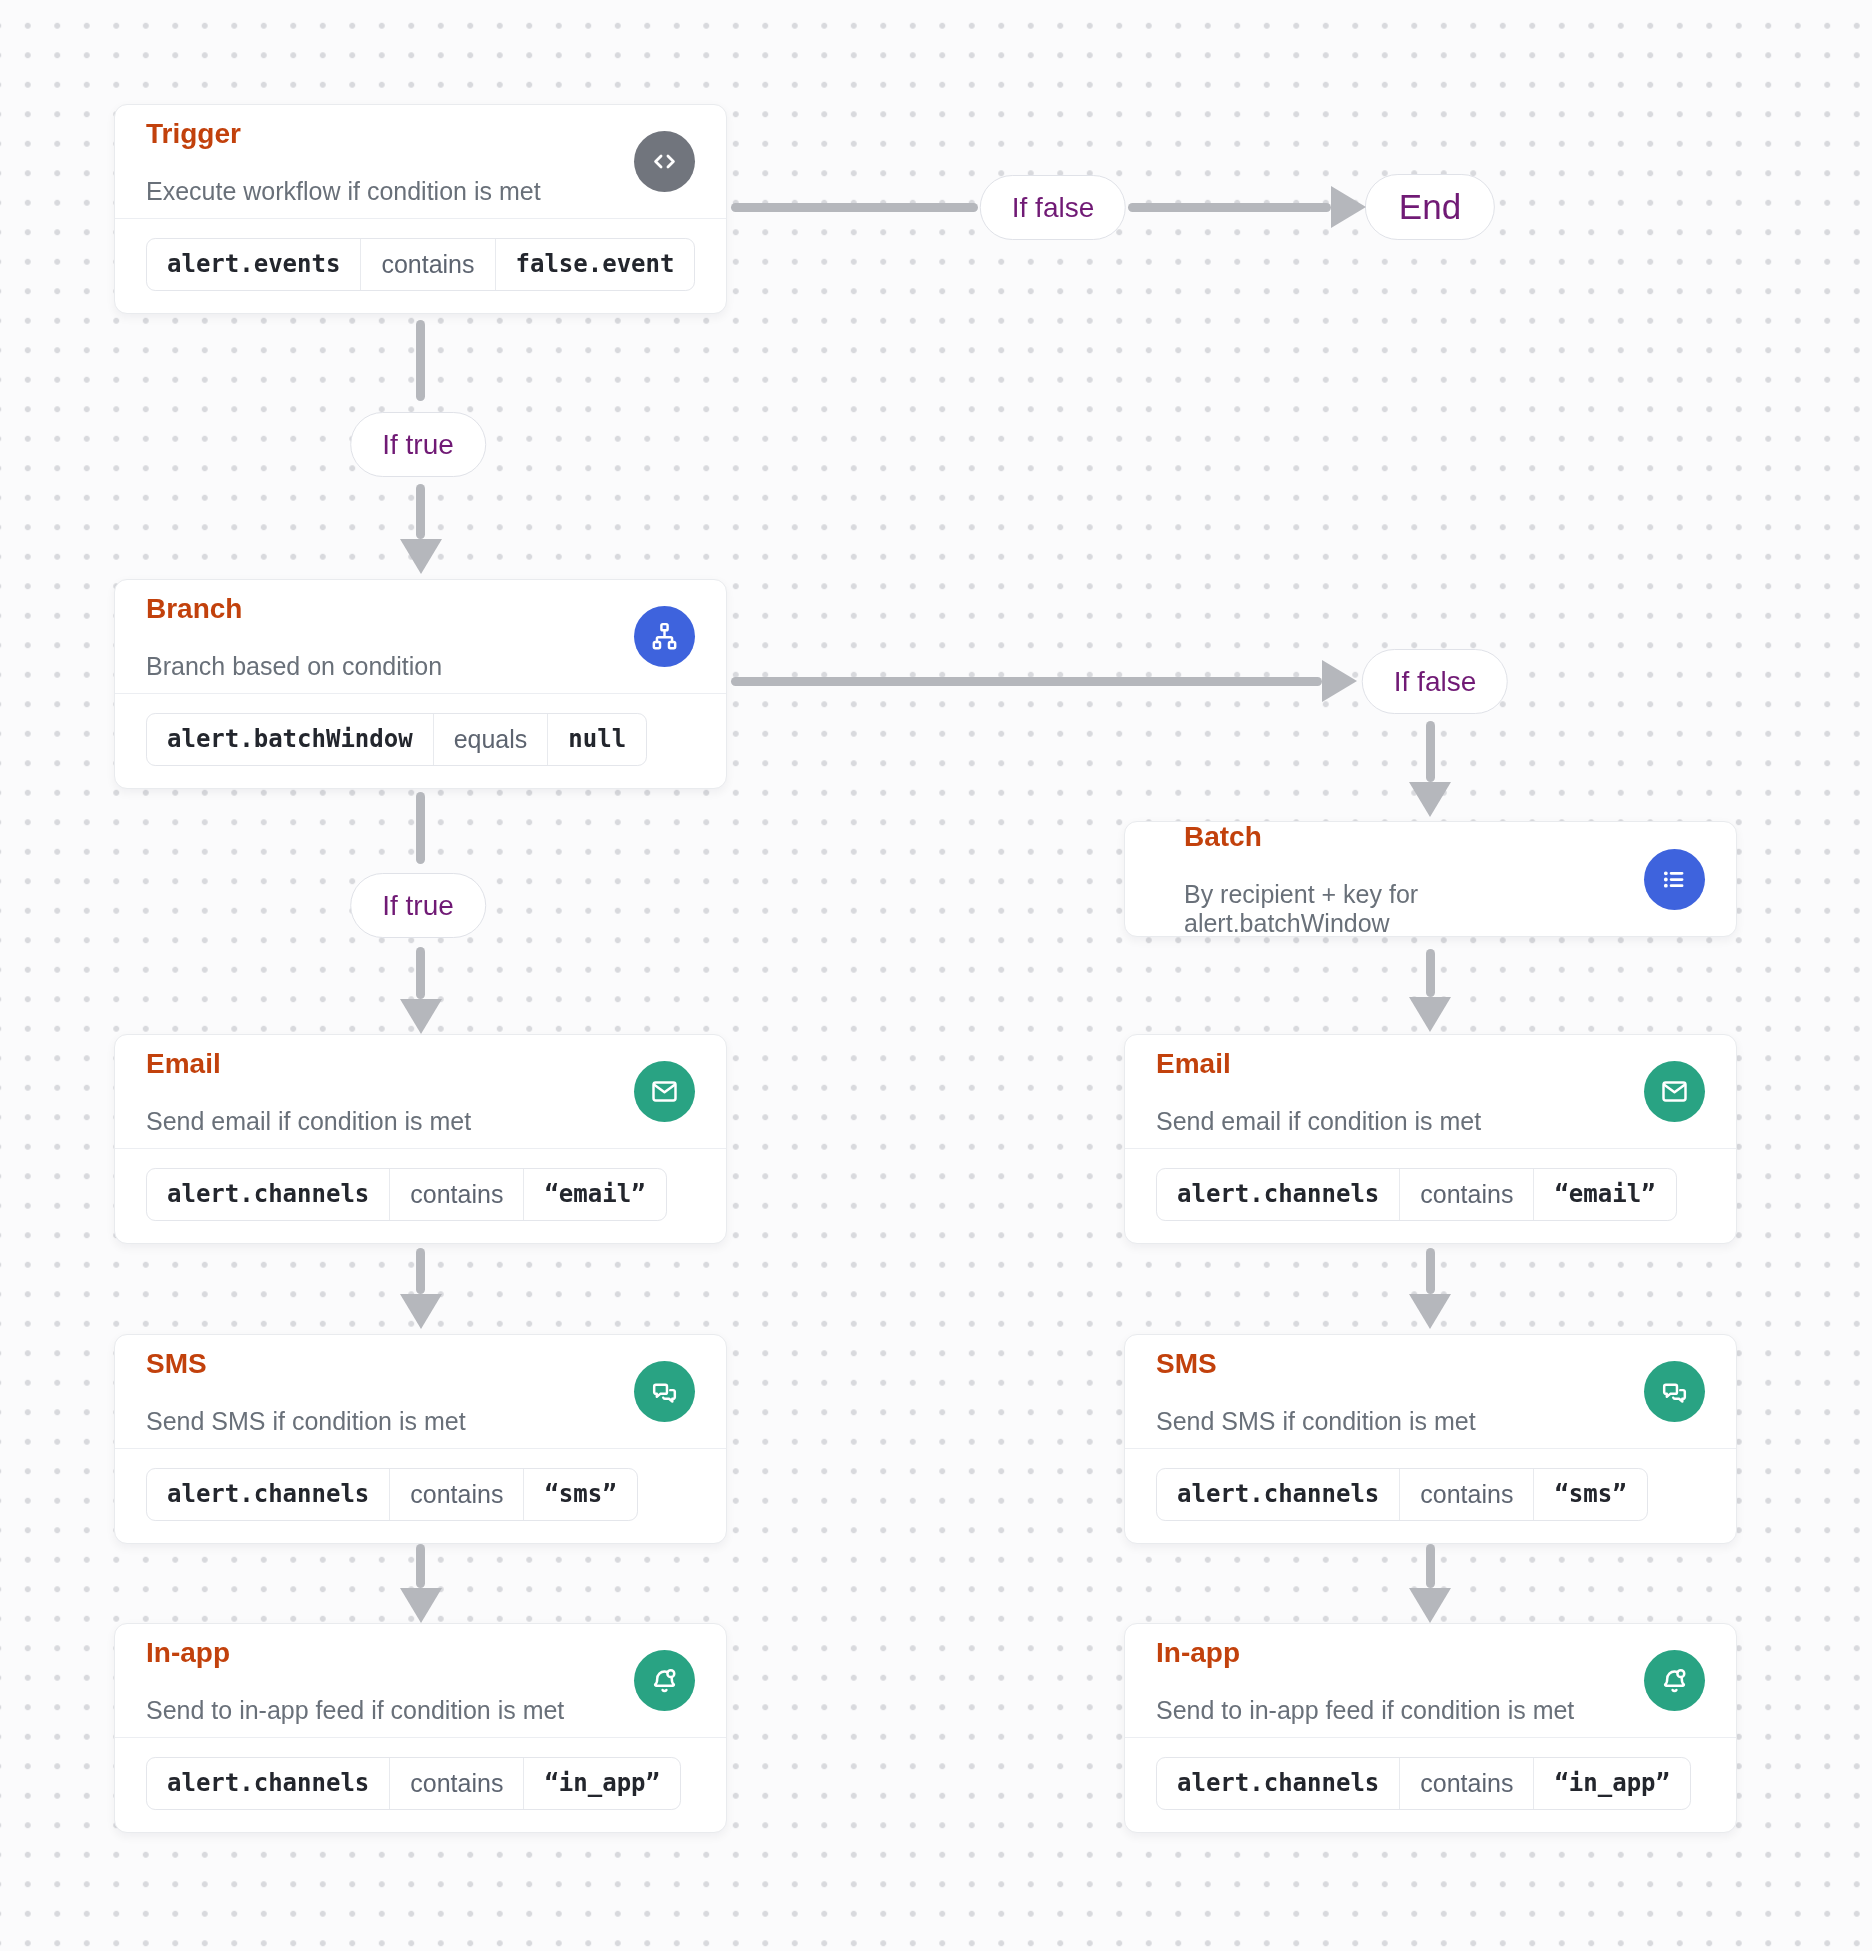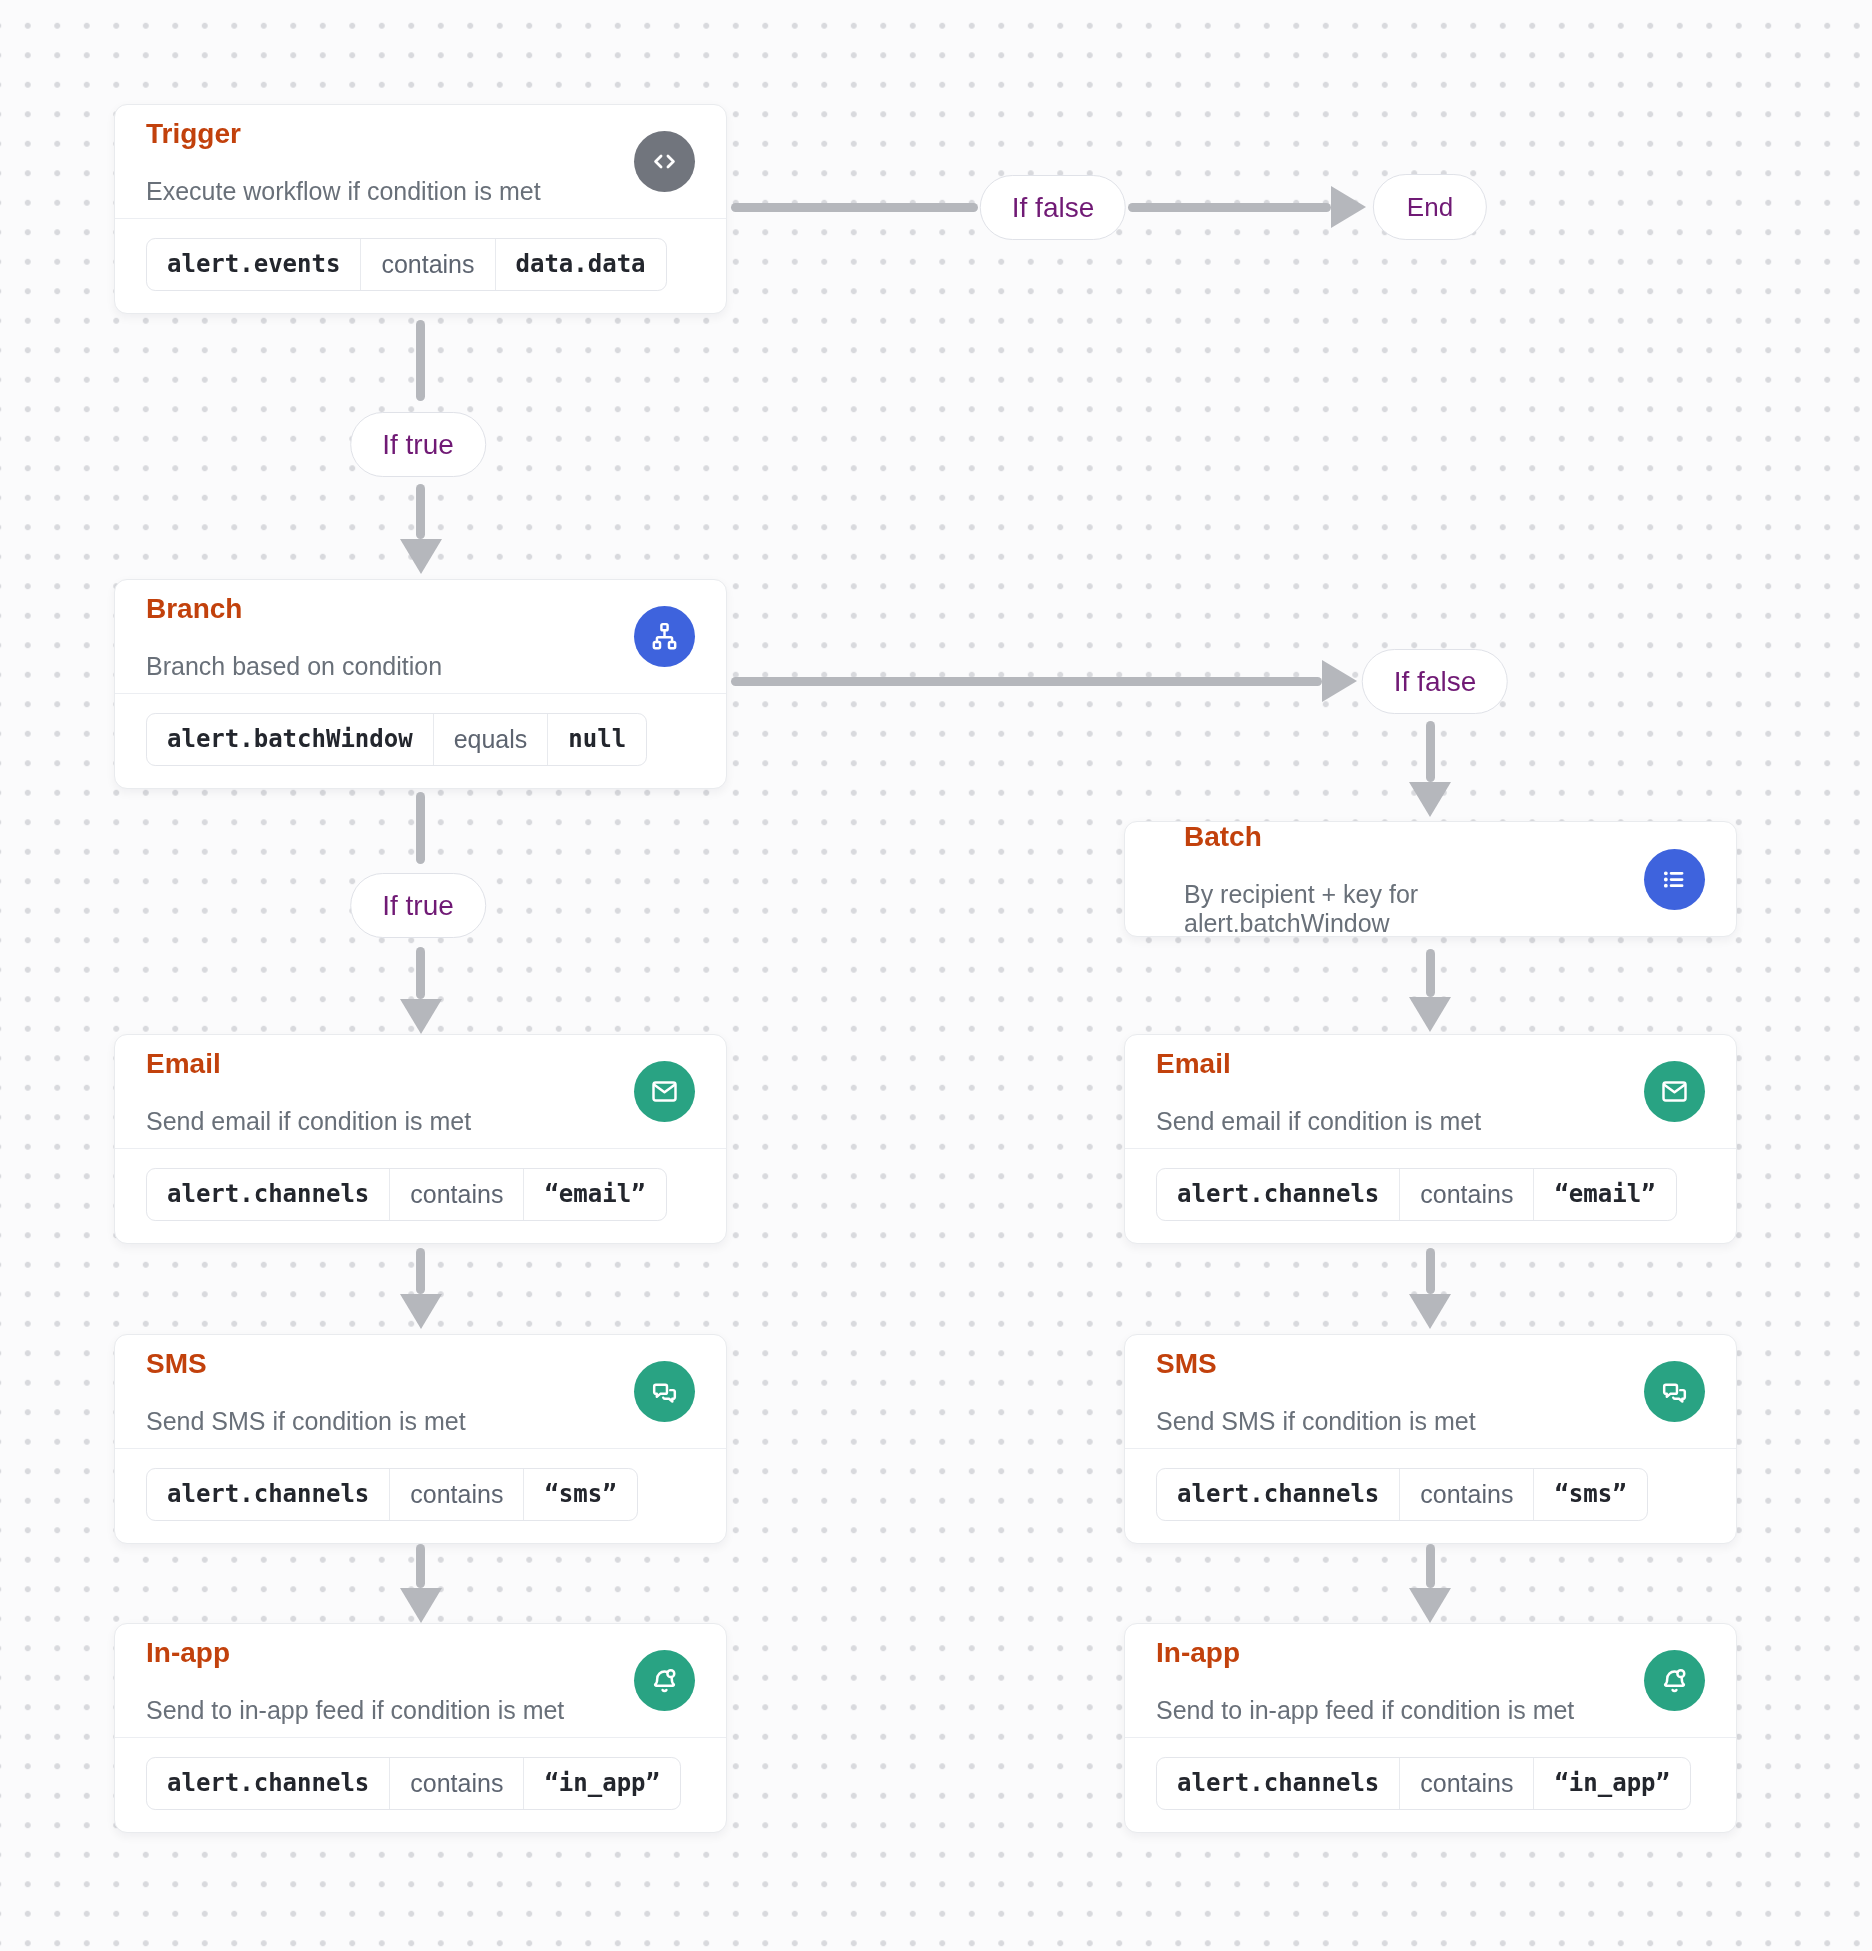--- a/index.html
+++ b/index.html
@@ -50,21 +50,21 @@
   }
 
   
   .pill {
     position:absolute; transform:translateX(-50%);
     height:65px; padding:0 31px; background:#fff;
     border:1.8px solid #e0e2e8; border-radius:922px;
     display:flex; align-items:center; justify-content:center;
     font-size:28px; color:#701a75; white-space:nowrap;
   }
-  .pill--end { height:66px; padding:0 33px; font-size:26px; }
+  .pill--end { height:66px; padding:0 33px; font-size:35px; }
 
   
   .vline { position:absolute; width:9.2px; border-radius:4.6px; background:var(--arrow,#b5b7bc); }
   .hline { position:absolute; height:9.2px; border-radius:4.6px; background:var(--arrow,#b5b7bc); }
   .head-down {
     position:absolute; width:0; height:0;
     border-left:21px solid transparent; border-right:21px solid transparent;
     border-top:35px solid var(--arrow,#b5b7bc);
   }
   .head-right {
@@ -88,21 +88,21 @@
         <svg viewBox="0 0 24 24" fill="none" stroke="#fff" stroke-width="2" stroke-linecap="round" stroke-linejoin="round">
           <polyline points="9.5 8 5.5 12 9.5 16"></polyline>
             <polyline points="14.5 8 18.5 12 14.5 16"></polyline>
         </svg>
       </div>
     </div>
     <div class="node-body">
       <div class="chip">
         <span class="chip-cell chip-field">alert.events</span>
         <span class="chip-cell chip-op">contains</span>
-        <span class="chip-cell chip-value">data.data</span>
+        <span class="chip-cell chip-value">false.event</span>
       </div>
     </div>
   </div>
 
   <div class="node" style="left:114px; top:579px;">
     <div class="node-header">
       <div class="node-titles">
         <div class="node-title">Branch</div>
         <div class="node-sub">Branch based on condition</div>
       </div>

